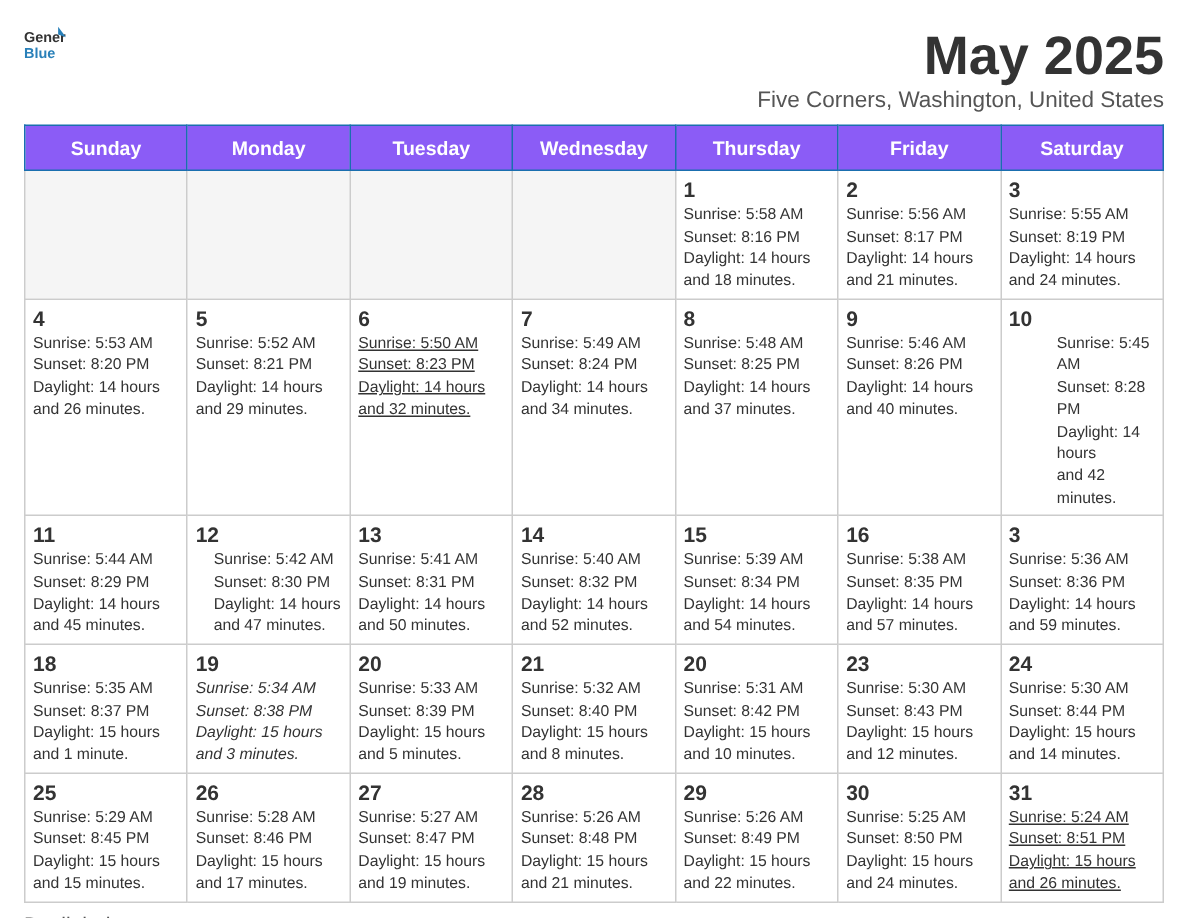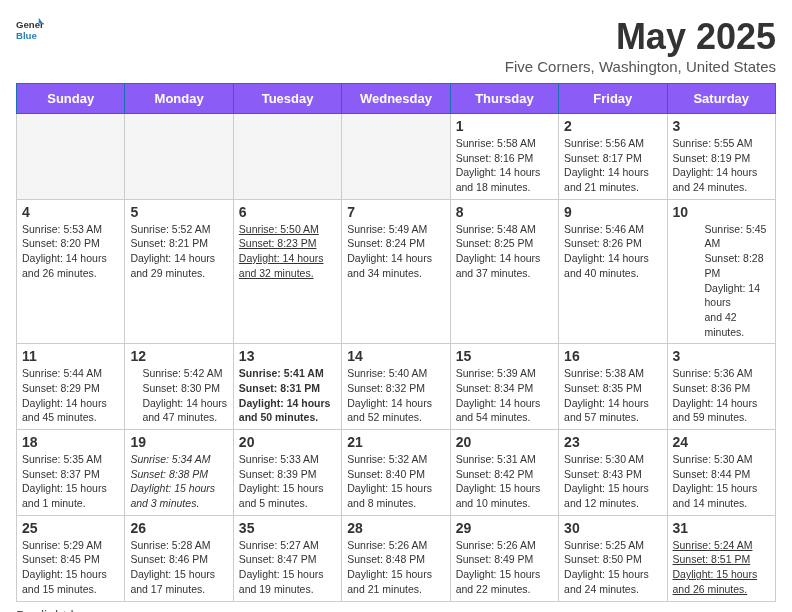--- a/index.html
+++ b/index.html
@@ -206,21 +206,21 @@
         </td>
         <td>
           <div class="day-number">12</div>
           <div class="day-info" style="white-space: pre-line; margin-left: 12px;">Sunrise: 5:42 AM
 Sunset: 8:30 PM
 Daylight: 14 hours
 and 47 minutes.</div>
         </td>
         <td>
           <div class="day-number">13</div>
-          <div class="day-info" style="white-space: pre-line; font-weight: bold;">Sunrise: 5:41 AM
+          <div class="day-info" style="white-space: pre-line;">Sunrise: 5:41 AM
 Sunset: 8:31 PM
 Daylight: 14 hours
 and 50 minutes.</div>
         </td>
         <td>
           <div class="day-number">14</div>
           <div class="day-info" style="white-space: pre-line;">Sunrise: 5:40 AM
 Sunset: 8:32 PM
 Daylight: 14 hours
 and 52 minutes.</div>
@@ -307,21 +307,21 @@
 and 15 minutes.</div>
         </td>
         <td>
           <div class="day-number">26</div>
           <div class="day-info" style="white-space: pre-line;">Sunrise: 5:28 AM
 Sunset: 8:46 PM
 Daylight: 15 hours
 and 17 minutes.</div>
         </td>
         <td>
-          <div class="day-number">35</div>
+          <div class="day-number">27</div>
           <div class="day-info" style="white-space: pre-line;">Sunrise: 5:27 AM
 Sunset: 8:47 PM
 Daylight: 15 hours
 and 19 minutes.</div>
         </td>
         <td>
           <div class="day-number">28</div>
           <div class="day-info" style="white-space: pre-line;">Sunrise: 5:26 AM
 Sunset: 8:48 PM
 Daylight: 15 hours

